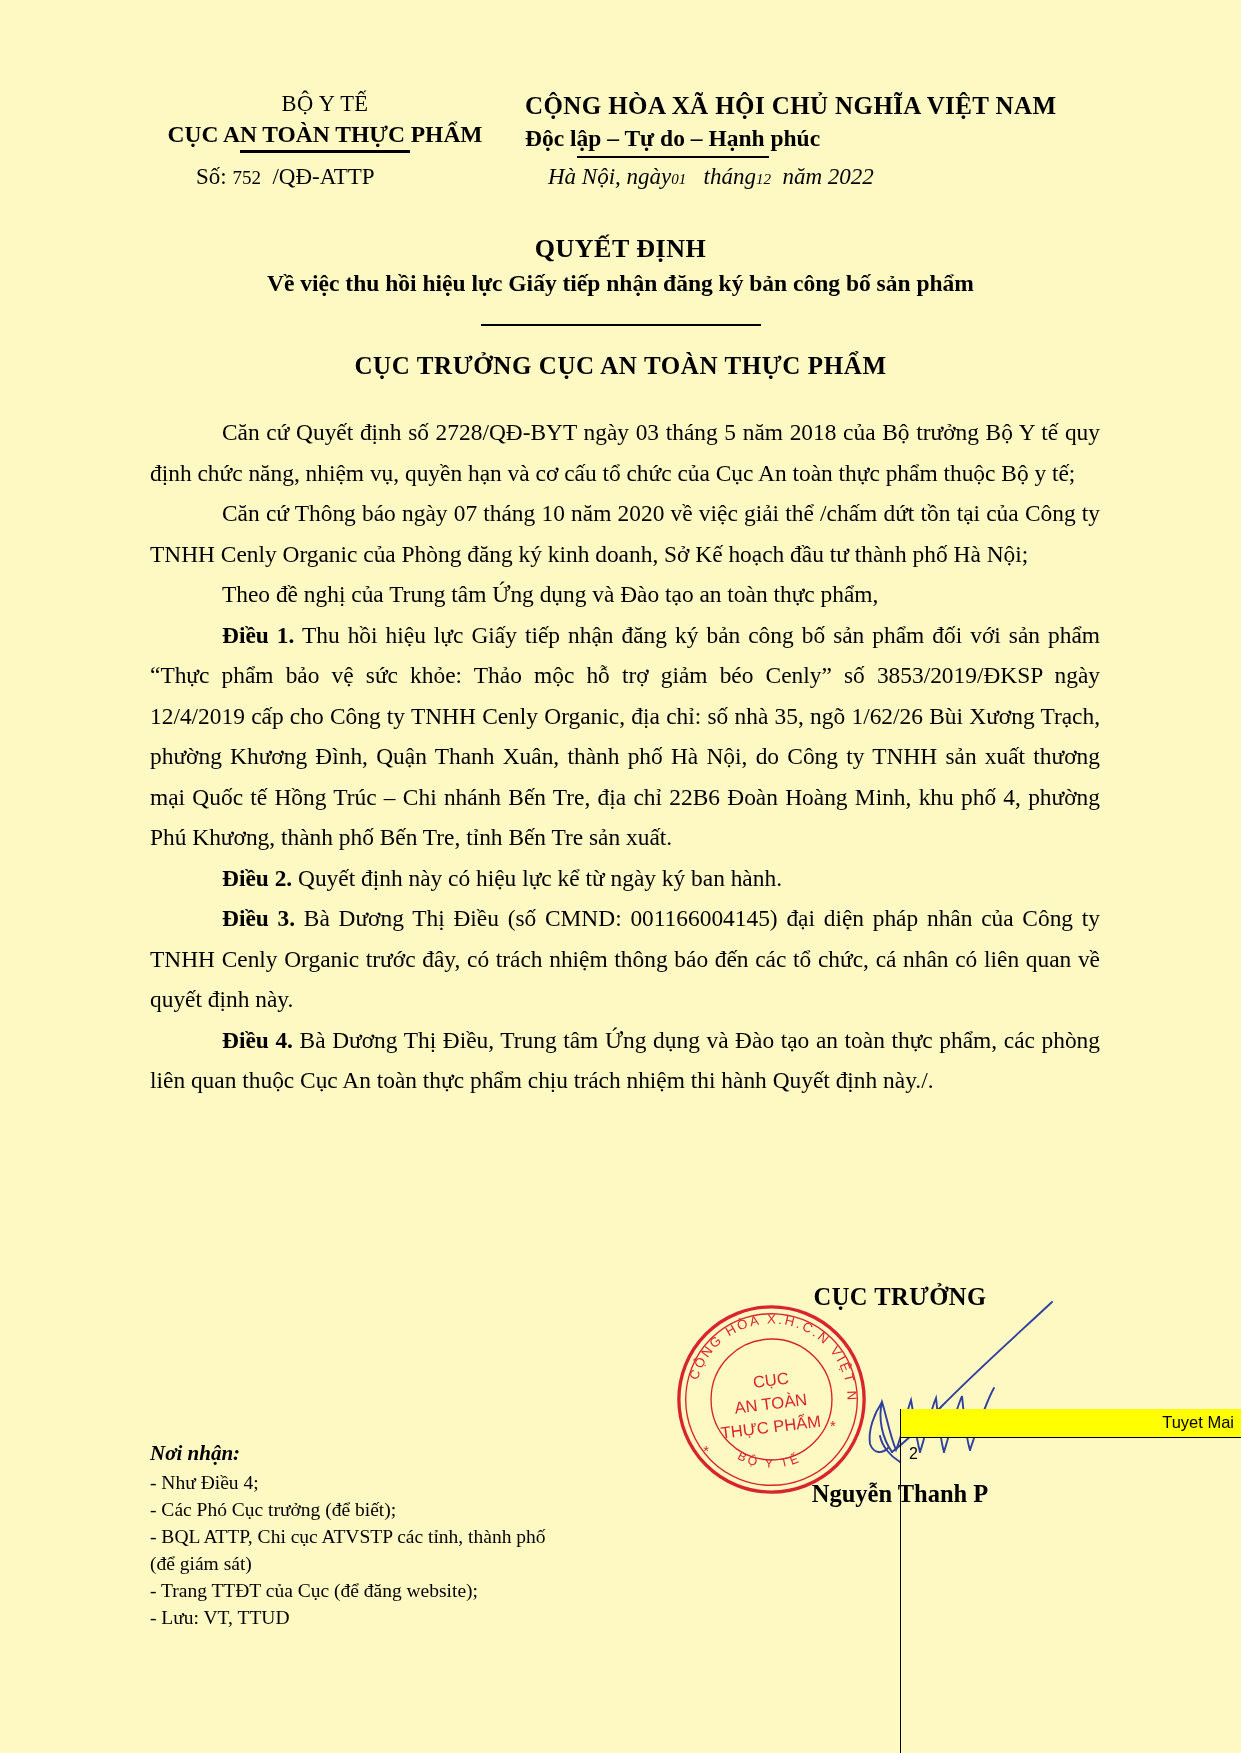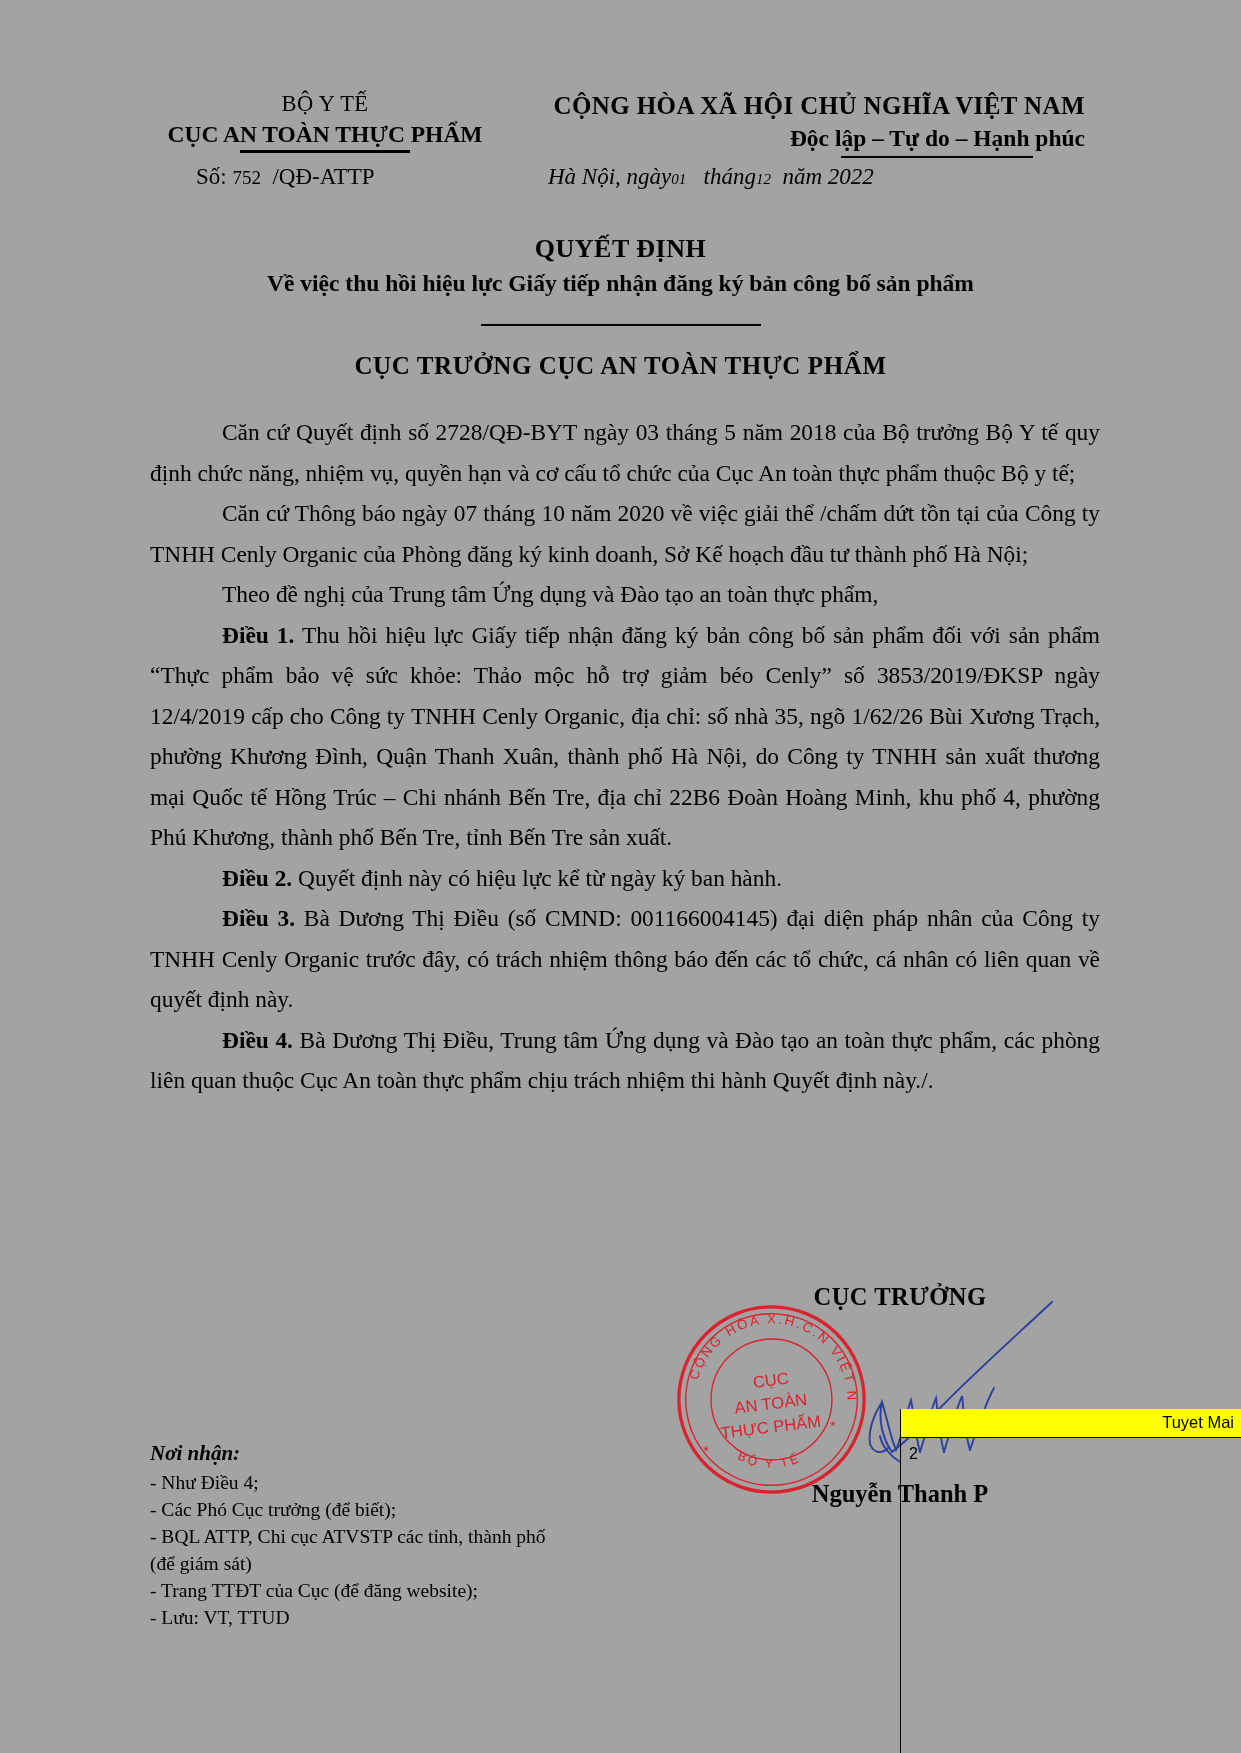--- a/index.html
+++ b/index.html
@@ -12,40 +12,40 @@
     height: 1753px;
     position: relative;
     font-family: "Liberation Serif", "DejaVu Serif", serif;
     color: #000000;
     overflow: hidden;
   }
 
   .page {
     position: absolute;
     inset: 0;
-    background: #a3a3a3;
+    background: #fef9c3;
   }
 
   
   .header {
     position: absolute;
     left: 0;
     top: 90px;
     width: 1241px;
     display: flex;
     flex-direction: row;
   }
   .hdr-left {
     width: 400px;
     margin-left: 125px;
     text-align: center;
   }
   .hdr-right {
     width: 560px;
-    text-align: right;
+    text-align: left;
   }
   .hdr-line1 {
     font-size: 22.5px;
     letter-spacing: 0.4px;
     line-height: 1.28;
   }
   .hdr-left .hdr-line1 { font-weight: normal; }
   .hdr-left .hdr-line2 {
     font-size: 23.5px;
     font-weight: bold;

